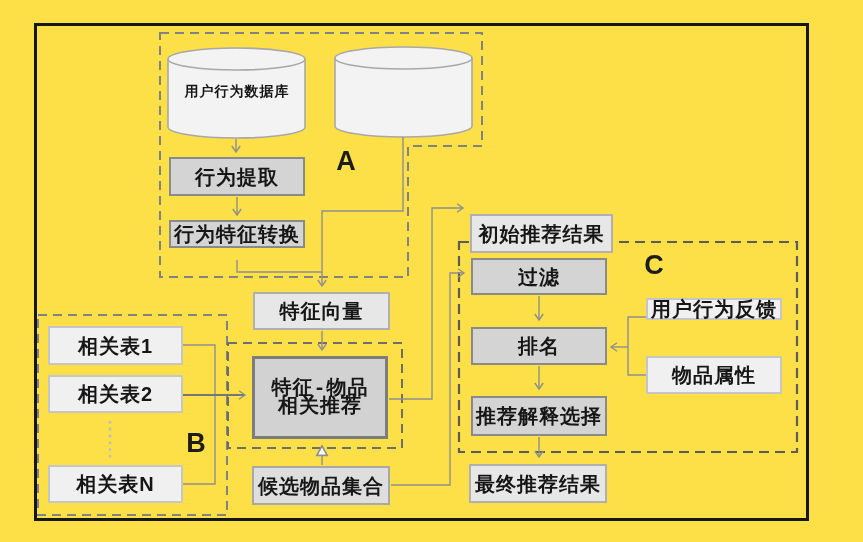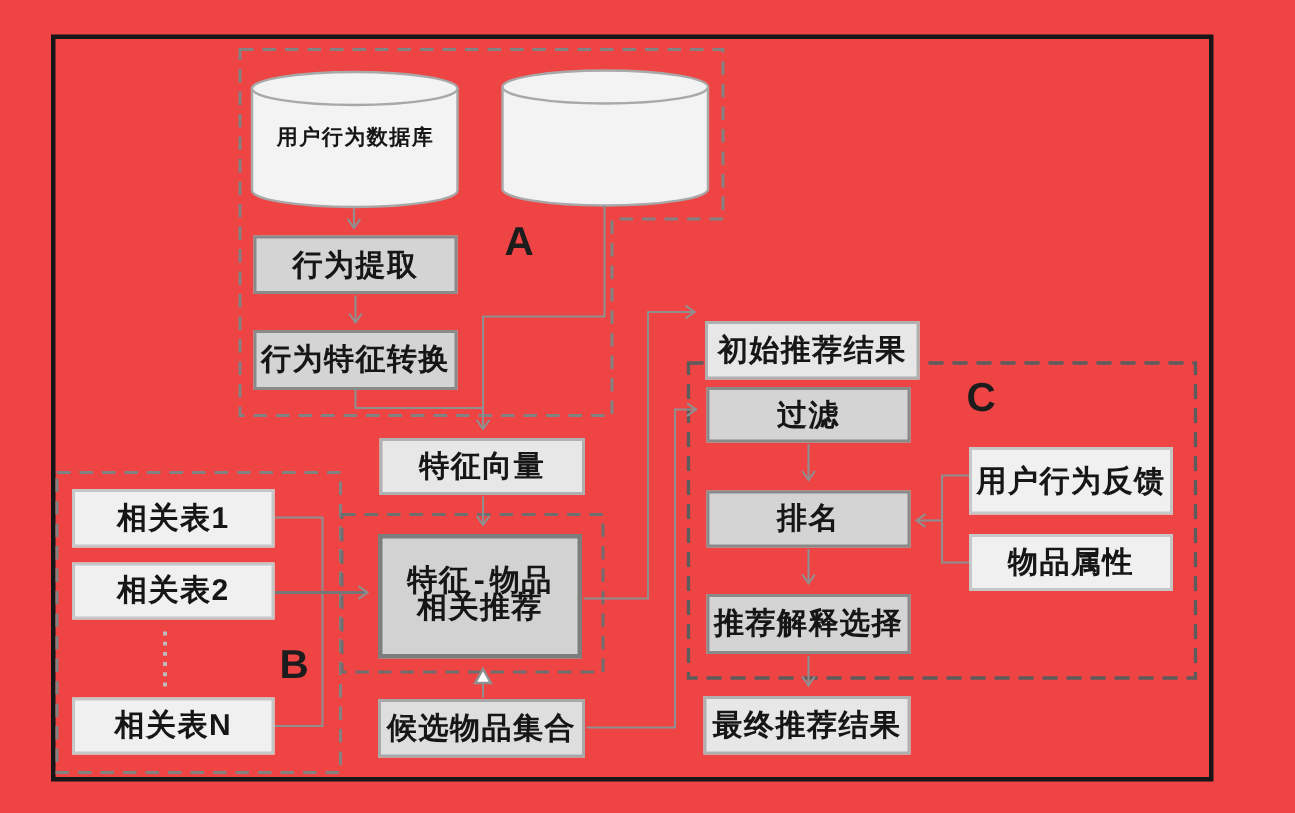--- a/index.html
+++ b/index.html
@@ -1,19 +1,19 @@
 <!DOCTYPE html>
 <html><head>
 <meta charset="utf-8">
 <style>
   html,body{margin:0;padding:0;background:#ffffff;}
   .canvas{
     position:relative;
     width:863px;height:542px;
-    background:#ef4444;
+    background:#fde047;
     font-family:"Liberation Sans","DejaVu Sans",sans-serif;
     overflow:hidden;
   }
   .frame{
     position:absolute;left:34px;top:23px;width:775px;height:498px;
     border:3px solid #161616;box-sizing:border-box;
   }
   svg.gfx{position:absolute;left:0;top:0;width:863px;height:542px;}
   .node{
     position:absolute;box-sizing:border-box;
@@ -92,35 +92,35 @@
   </svg>
 
   <div class="cyl-label" style="left:170px;top:78px;width:134px;height:28px;">用户行为数据库</div>
 
   <div class="group-label" style="left:326px;top:146px;width:40px;height:30px;">A</div>
   <div class="group-label" style="left:178px;top:428px;width:36px;height:30px;">B</div>
   <div class="group-label" style="left:636px;top:250px;width:36px;height:30px;">C</div>
 
   <div class="node proc" style="left:169px;top:157px;width:136px;height:39px;">行为提取</div>
 
-  <div class="node proc" style="left:169px;top:220px;width:136px;height:40px;">行为特征转换</div>
+  <div class="node proc" style="left:169px;top:220px;width:136px;height:28px;">行为特征转换</div>
 
   <div class="node data" style="left:253px;top:292px;width:137px;height:38px;">特征向量</div>
 
   <div class="node data" style="left:470px;top:188px;width:143px;height:39px;margin-top:26px;">初始推荐结果</div>
 
   <div class="node proc" style="left:471px;top:258px;width:136px;height:37px;">过滤</div>
 
   <div class="node proc" style="left:471px;top:327px;width:136px;height:38px;">排名</div>
 
   <div class="node proc" style="left:471px;top:396px;width:136px;height:40px;">推荐解释选择</div>
 
   <div class="node data" style="left:469px;top:464px;width:138px;height:39px;">最终推荐结果</div>
 
-  <div class="node input" style="left:646px;top:298px;width:136px;height:45px;">用户行为反馈</div>
+  <div class="node input" style="left:646px;top:298px;width:136px;height:22px;">用户行为反馈</div>
 
   <div class="node input" style="left:646px;top:356px;width:136px;height:38px;">物品属性</div>
 
   <div class="node input" style="left:48px;top:326px;width:135px;height:39px;">相关表1</div>
 
   <div class="node input" style="left:48px;top:375px;width:135px;height:38px;">相关表2</div>
 
   <div class="node input" style="left:48px;top:465px;width:135px;height:38px;">相关表N</div>
 
   <div class="node hot" style="left:252px;top:356px;width:136px;height:83px;font-family:Liberation Mono, monospace;">

